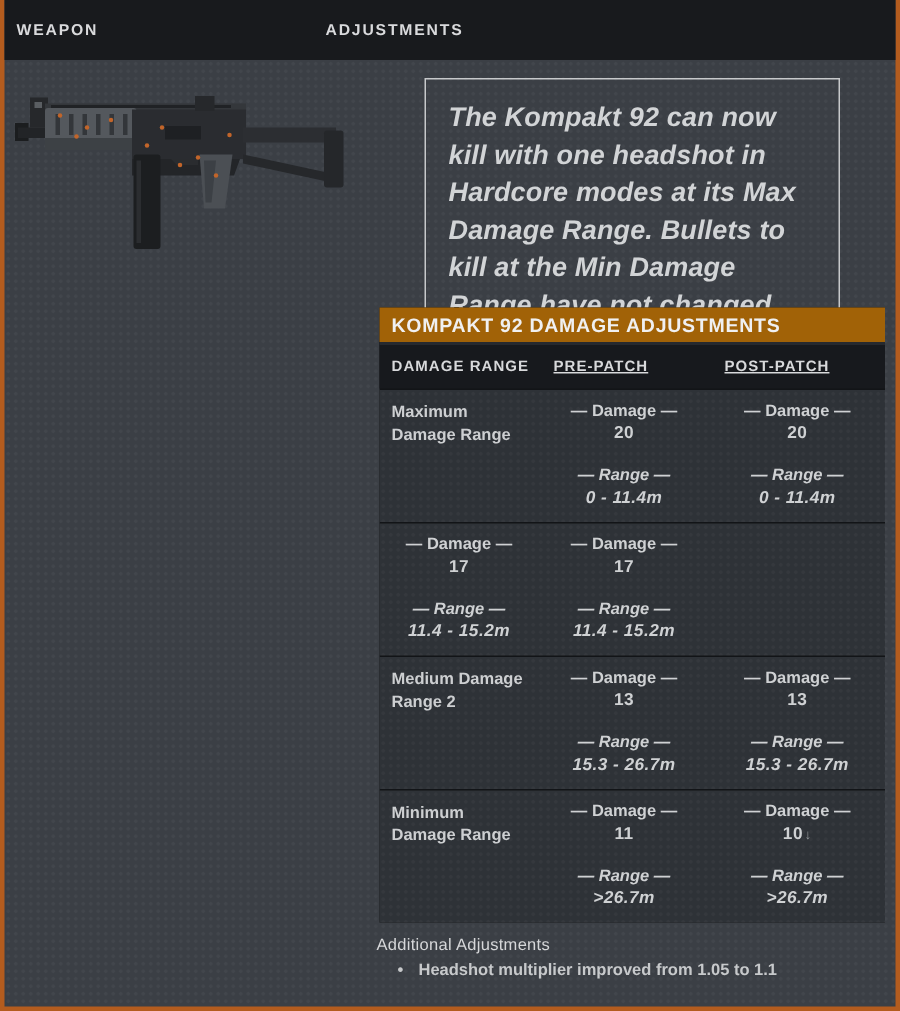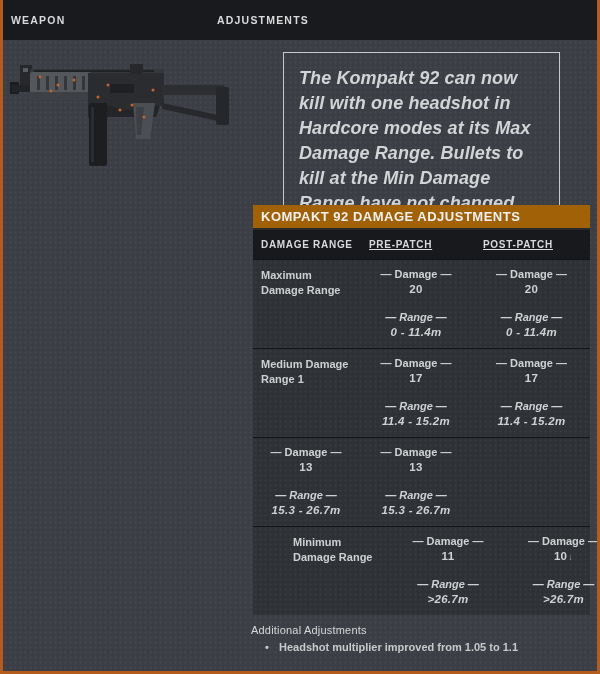--- a/index.html
+++ b/index.html
@@ -176,21 +176,20 @@
           <div class="val">20</div>
           </div>
         <div class="pair">
             <div class="lbl">— Range —</div>
           <div class="val">0 - 11.4m</div>
           </div>
       </div>
     </div>
 
     <div class="dmg-row">
-      <div class="range-name">Medium Damage Range 1</div>
       <div class="cellpair">
         <div class="pair">
             <div class="lbl">— Damage —</div>
           <div class="val">17</div>
           </div>
         <div class="pair">
             <div class="lbl">— Range —</div>
           <div class="val">11.4 - 15.2m</div>
           </div>
       </div>
@@ -200,20 +199,21 @@
           <div class="val">17</div>
           </div>
         <div class="pair">
             <div class="lbl">— Range —</div>
           <div class="val">11.4 - 15.2m</div>
           </div>
       </div>
     </div>
 
     <div class="dmg-row">
+      <div class="range-name">Medium Damage Range 2</div>
       <div class="cellpair">
         <div class="pair">
             <div class="lbl">— Damage —</div>
           <div class="val">13</div>
           </div>
         <div class="pair">
             <div class="lbl">— Range —</div>
           <div class="val">15.3 - 26.7m</div>
           </div>
       </div>
@@ -222,21 +222,21 @@
             <div class="lbl">— Damage —</div>
           <div class="val">13</div>
           </div>
         <div class="pair">
             <div class="lbl">— Range —</div>
           <div class="val">15.3 - 26.7m</div>
           </div>
       </div>
     </div>
 
-    <div class="dmg-row" style="min-height:88px;padding-left:32px;">
+    <div class="dmg-row" style="min-height:88px;">
       <div class="range-name">Minimum Damage Range</div>
       <div class="cellpair">
         <div class="pair">
             <div class="lbl">— Damage —</div>
           <div class="val">11</div>
           </div>
         <div class="pair">
             <div class="lbl">— Range —</div>
           <div class="val">&gt;26.7m</div>
           </div>

